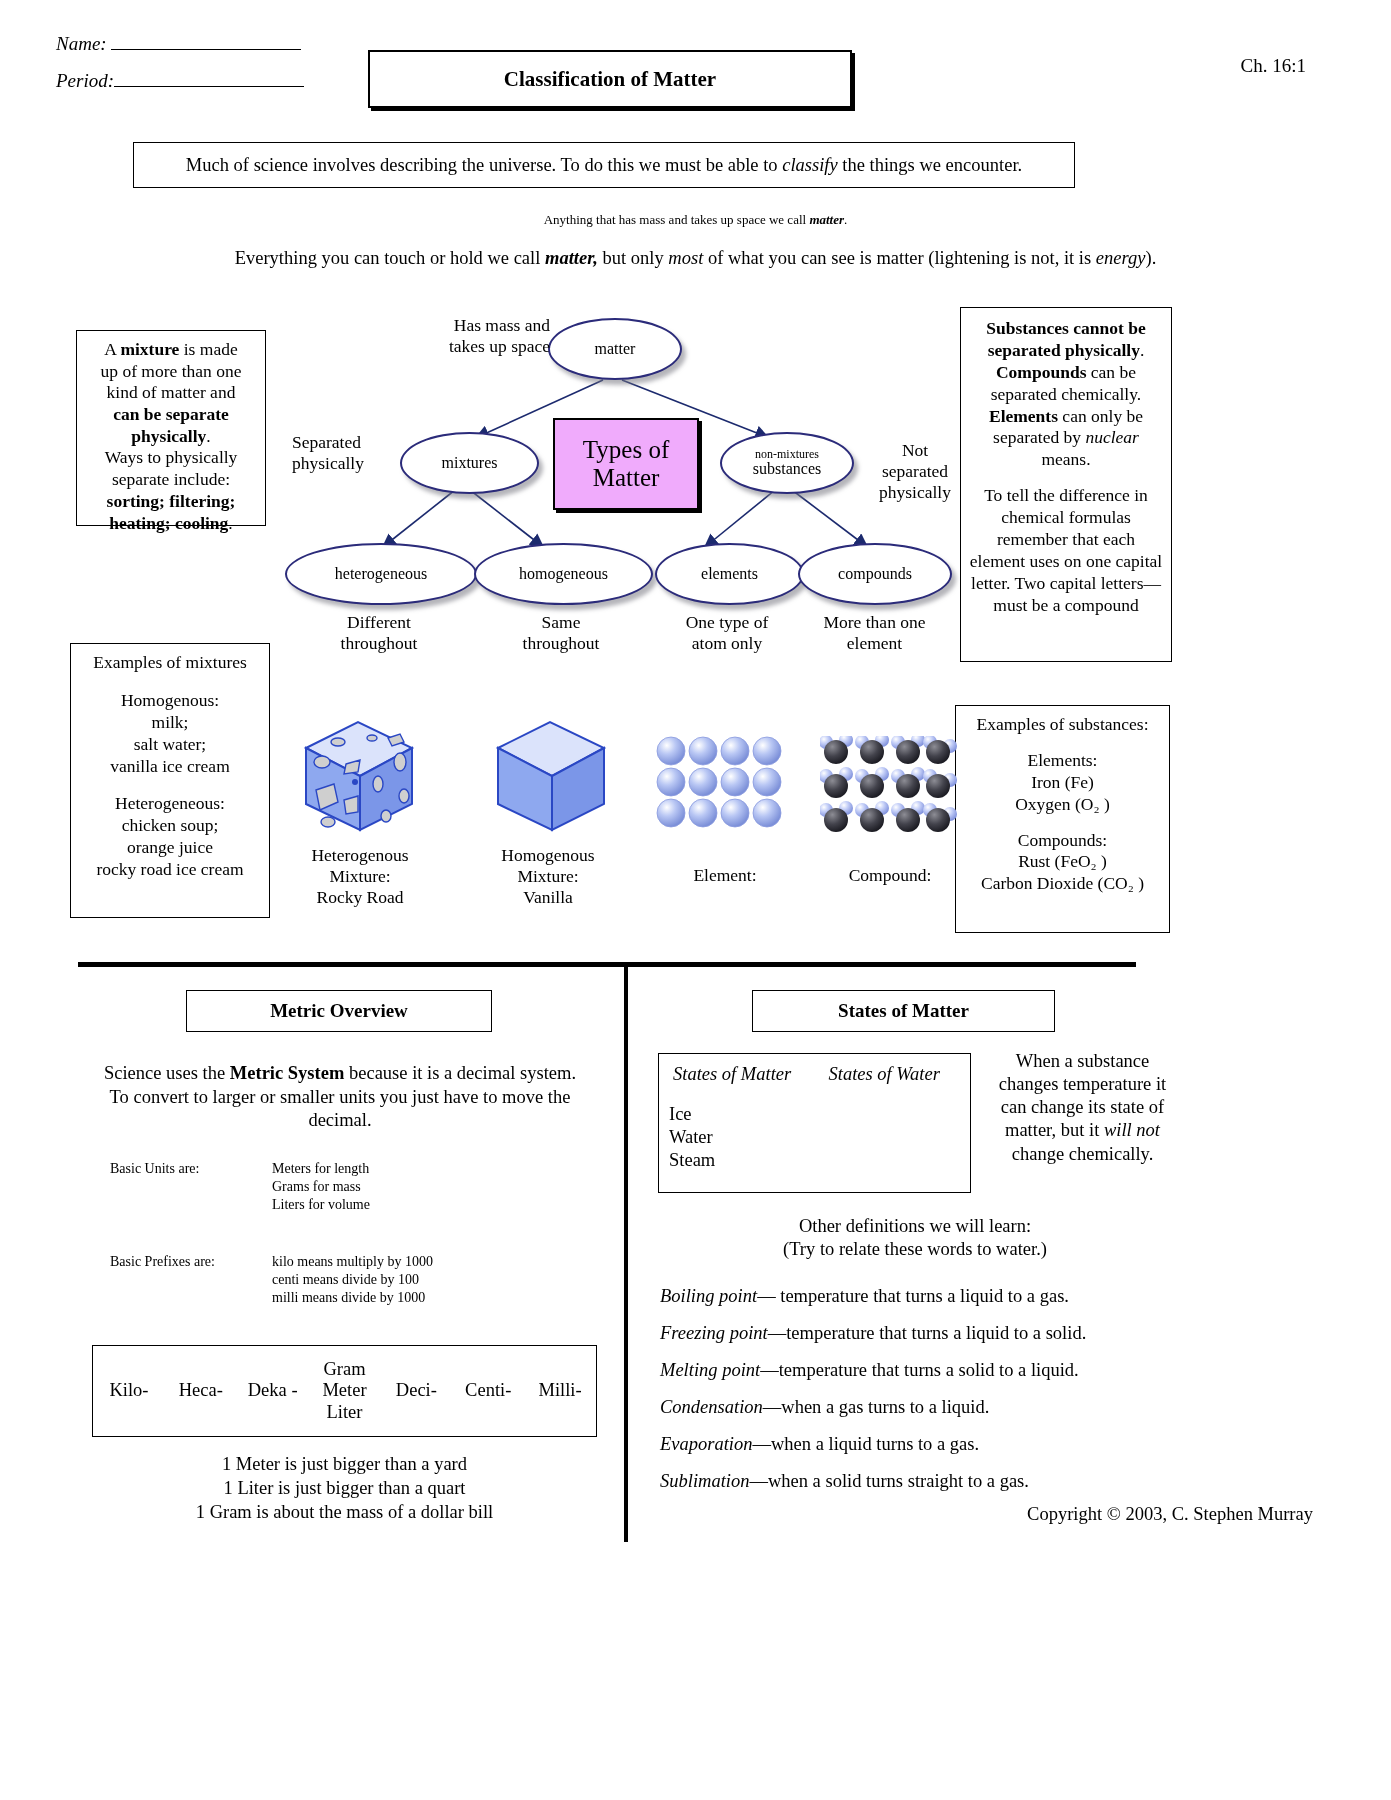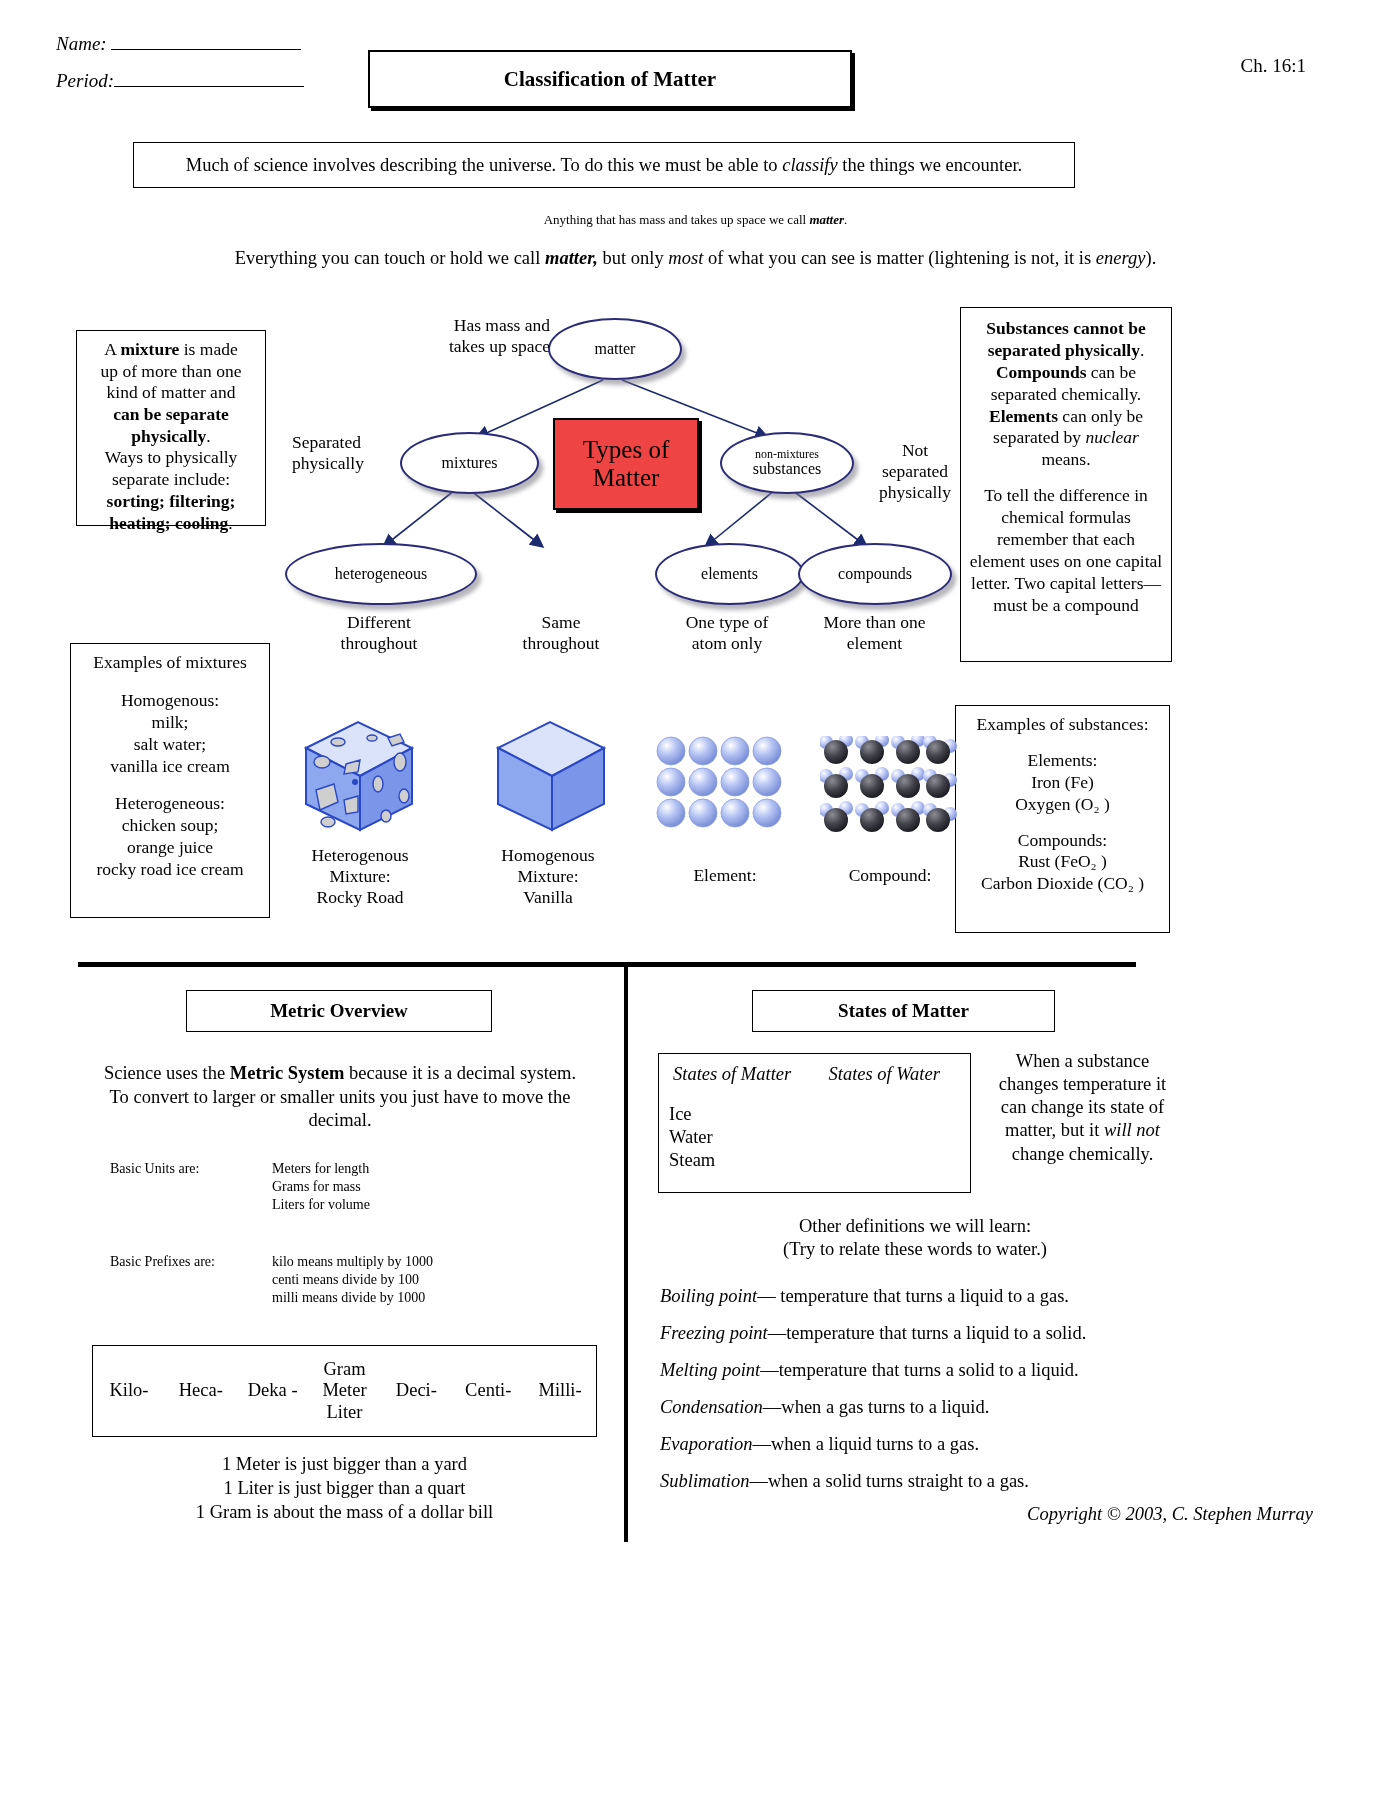--- a/index.html
+++ b/index.html
@@ -35,21 +35,21 @@
 
   
   #diagram{left:270px;top:300px;width:700px;height:360px;}
   .node{position:absolute;border:2px solid #2b2b7a;border-radius:50%;
         background:#fff;display:flex;flex-direction:column;
         align-items:center;justify-content:center;
         box-shadow:4px 5px 4px rgba(120,120,130,.55);}
   .node span{font-size:16px;line-height:1.05;}
   .node .small{font-size:12px;}
   #types-box{position:absolute;left:283px;top:118px;width:142px;height:88px;
-             border:2px solid #000;background:#ef4444;box-shadow:3px 3px 0 #000;
+             border:2px solid #000;background:#f0abfc;box-shadow:3px 3px 0 #000;
              display:flex;align-items:center;justify-content:center;
              text-align:center;font-size:25px;line-height:1.12;}
   .dlabel{position:absolute;font-size:17.5px;line-height:1.2;text-align:center;}
   .caption{position:absolute;font-size:17.5px;line-height:1.2;text-align:center;}
 
   
   #mix-examples{left:70px;top:643px;width:200px;height:275px;
                 font-size:17.5px;line-height:1.25;padding-top:8px;}
   #sub-examples{left:955px;top:705px;width:215px;height:228px;
                 font-size:17.5px;line-height:1.25;padding-top:8px;}
@@ -85,21 +85,21 @@
   .st-head>div{flex:1;padding-left:14px;}
   .st-body{display:flex;font-size:18.5px;margin-top:18px;line-height:1.25;}
   .st-body>div{flex:1;}
   .st-left{text-align:right;padding-right:22px;}
   .st-right{text-align:left;padding-left:10px;}
   #states-note{left:990px;top:1050px;width:185px;font-size:18.5px;
                line-height:1.25;text-align:center;}
   #other-defs{left:660px;top:1215px;width:510px;font-size:18.5px;
               line-height:1.25;text-align:center;}
   .defn{position:absolute;font-size:18.5px;left:660px;width:520px;}
-  #copyright{right:78px;top:1504px;font-size:18.5px;font-style:italic;}
+  #copyright{right:78px;top:1504px;font-size:18.5px;}
 
   
   svg{display:block;}
 </style>
 </head>
 <body>
 
 <div class="abs" id="name-line" style="left:56px;top:33px;">
   <span>Name:</span>
   <span class="blank"></span>
@@ -173,20 +173,23 @@
     </div>
   </div>
 
   <div class="node" style="left:450px;top:132px;width:130px;height:58px;">
     <span class="small">non-mixtures</span>
     <span>substances</span>
   </div>
 
   <div class="node" style="left:15px;top:243px;width:188px;height:58px;">
     <span>heterogeneous</span>
+  </div>
+  <div class="node" style="left:204px;top:243px;width:175px;height:58px;">
+    <span>homogeneous</span>
   </div>
   <div class="node" style="left:385px;top:243px;width:145px;height:58px;">
     <span>elements</span>
   </div>
   <div class="node" style="left:528px;top:243px;width:150px;height:58px;">
     <span>compounds</span>
   </div>
 
   <div class="dlabel" style="left:140px;top:15px;width:140px;text-align:right;">
     <div>Has mass and</div>

